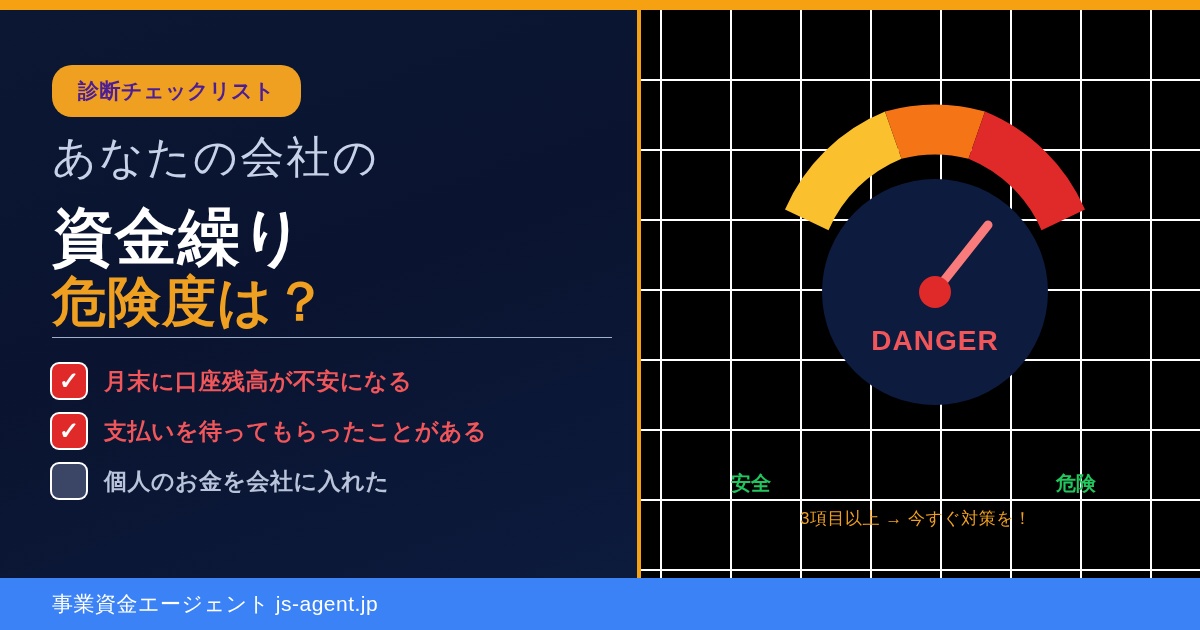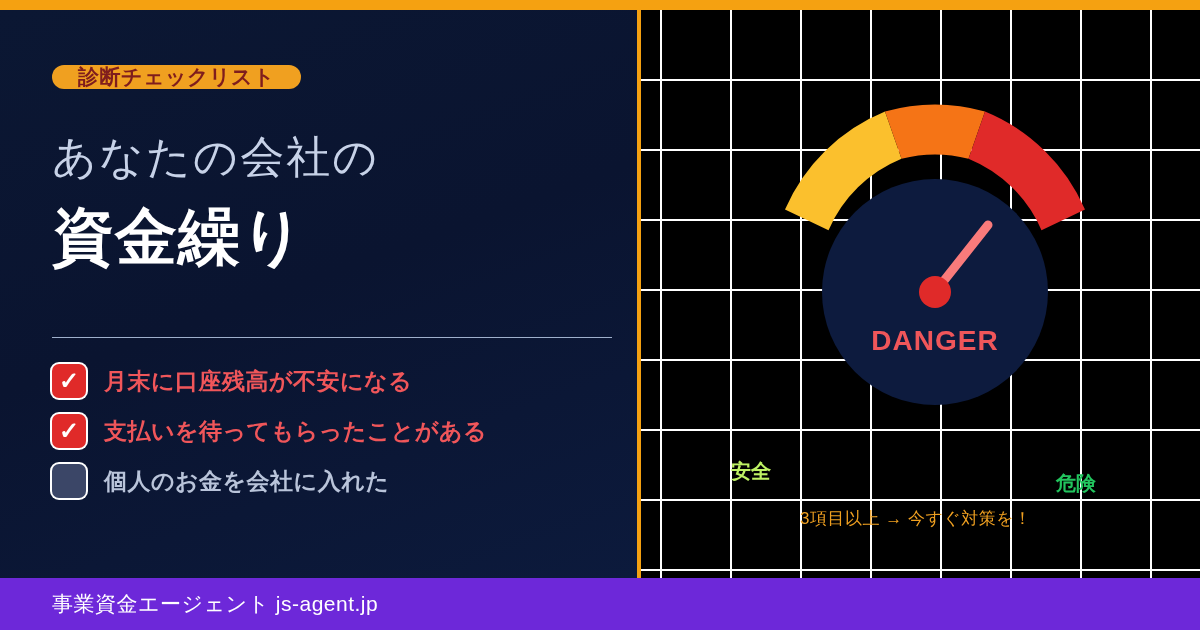--- a/index.html
+++ b/index.html
@@ -35,27 +35,27 @@
     position: absolute;
     left: 637px; top: 10px;
     width: 4px; height: 568px;
     background: #F5A111;
   }
 
   
   #badge {
     position: absolute;
     left: 52px; top: 55px;
-    height: 24px;
+    height: 52px;
     padding: 0 26px;
     display: flex;
     align-items: center;
     border-radius: 20px;
     background: #F0A020;
-    color: #7f1d1d;
+    color: #4c1d95;
     font-size: 21px;
     font-weight: bold;
     letter-spacing: 0.5px;
     white-space: nowrap;
   }
 
   
   .headline {
     position: absolute;
     left: 52px;
@@ -147,43 +147,43 @@
     left: 0; top: 0;
     width: 559px; height: 568px;
   }
   .axis-label {
     position: absolute;
     font-size: 20px;
     font-weight: bold;
     white-space: nowrap;
   }
   #label-safe {
-    left: 90px; top: 448px;
-    color: #bef264;
+    left: 90px; top: 460px;
+    color: #22c55e;
     font-family: Liberation Serif, serif;
   }
   #label-danger {
     left: 415px; top: 460px;
     color: #22c55e;
   }
   #note {
     position: absolute;
     left: 159px; top: 497px;
     font-size: 17px;
     color: #F0A020;
     white-space: nowrap;
     letter-spacing: 0.5px;
   }
 
   
   #footer {
     position: absolute;
     left: 0; top: 578px;
     width: 1200px; height: 52px;
-    background: #6d28d9;
+    background: #3b82f6;
     display: flex;
     align-items: center;
   }
   #footer-text {
     margin-left: 52px;
     color: #FFFFFF;
     font-size: 21px;
     letter-spacing: 0.5px;
     white-space: nowrap;
   }
@@ -196,20 +196,21 @@
   <div id="top-accent"></div>
 
   <div id="left-panel">
 
     <div id="badge">
       <span>診断チェックリスト</span>
     </div>
 
     <div class="headline" id="headline-1">あなたの会社の</div>
     <div class="headline" id="headline-2">資金繰り</div>
+    <div class="headline" id="headline-3">危険度は？</div>
 
     <div id="rule"></div>
 
     <div id="checklist">
 
       <div class="check-row">
         <div class="check-box checked">
           <span class="check-mark">✓</span>
         </div>
         <div class="check-label on">月末に口座残高が不安になる</div>

